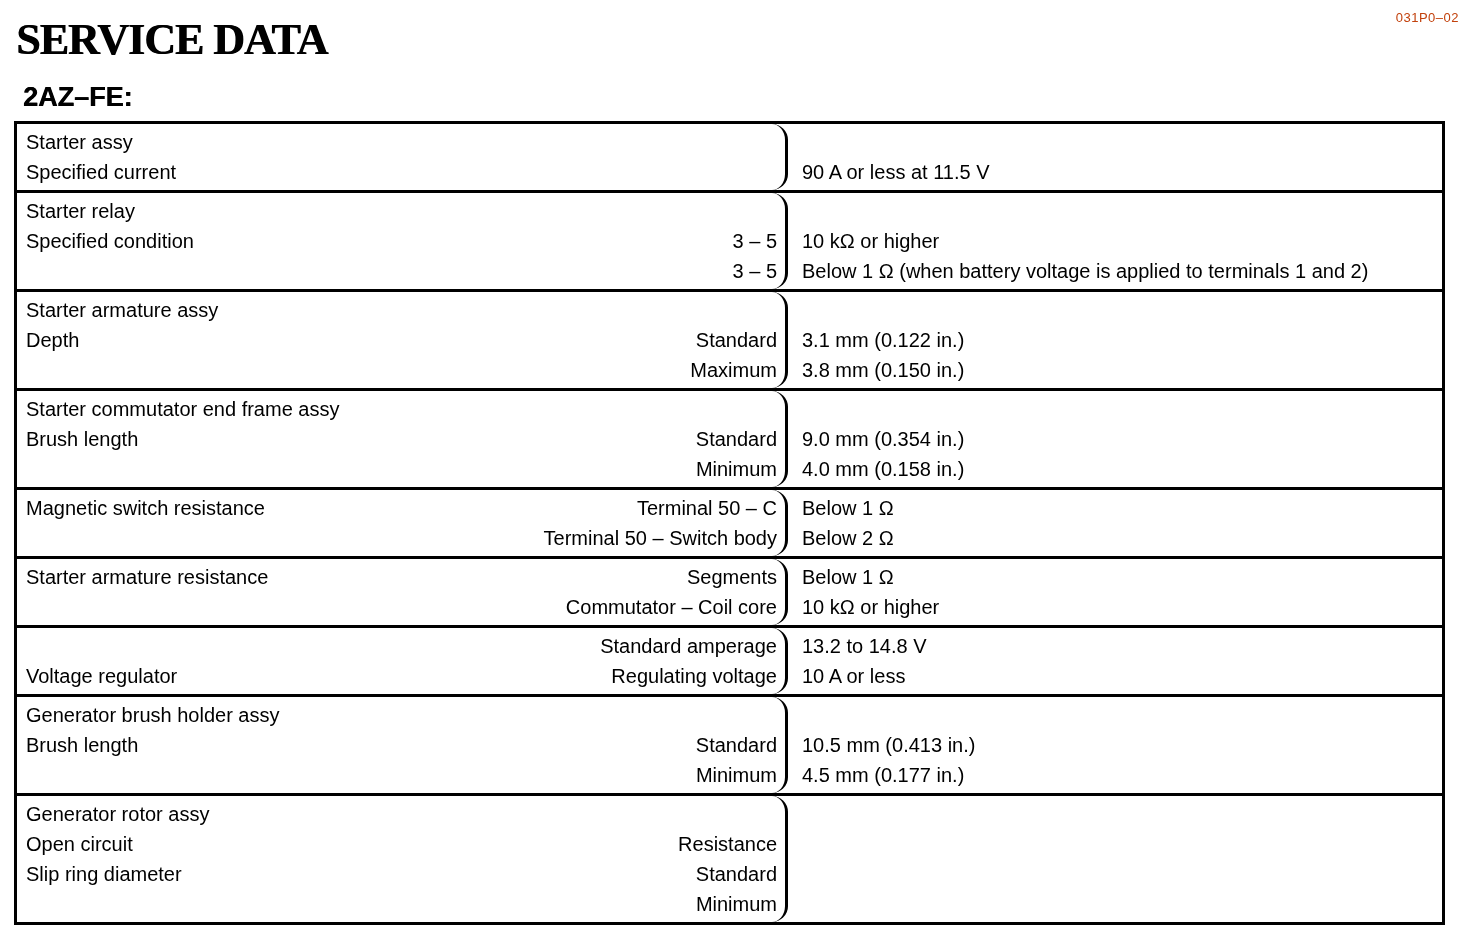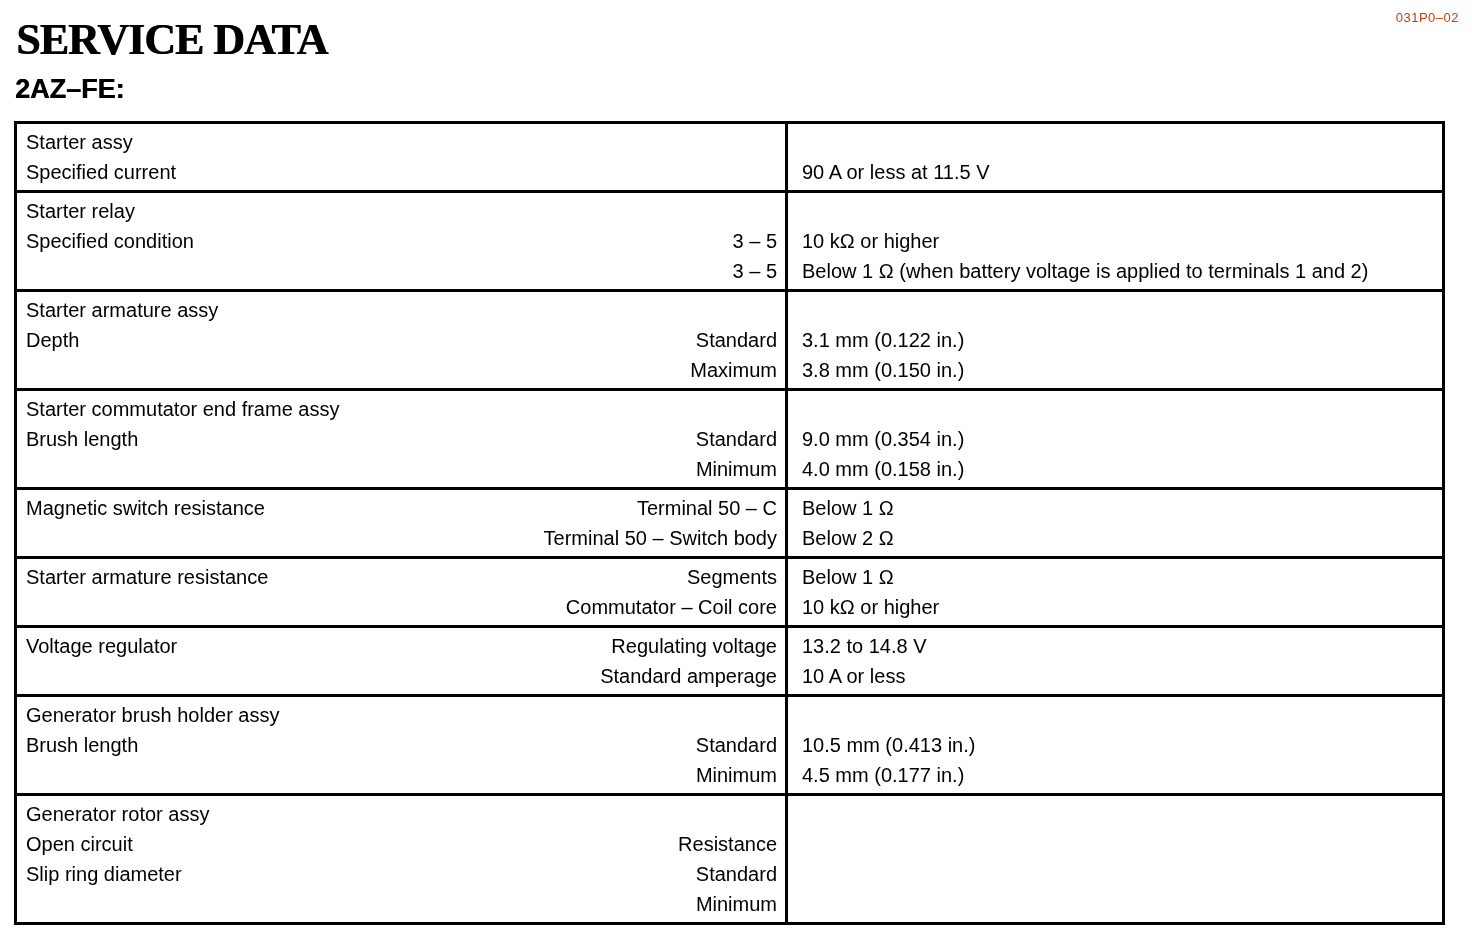--- a/index.html
+++ b/index.html
@@ -31,21 +31,21 @@
     font-size: 44px;
     font-weight: bold;
     letter-spacing: -1px;
     text-shadow: 0.7px 0 0 currentColor;
     font-family: Liberation Serif, serif;
   }
   .engine-heading {
     position: absolute;
     left: 15px;
     top: 74px;
-    margin: 0;
+    margin: 8px;
     font-size: 27px;
     font-weight: bold;
     text-shadow: 0.4px 0 0 currentColor;
   }
   .spec-table {
     position: absolute;
     left: 14px;
     top: 121px;
     width: 1431px;
     box-sizing: border-box;
@@ -55,20 +55,21 @@
   .t-row {
     display: flex;
     border-bottom: 3px solid #000000;
   }
   .t-row:last-child {
     border-bottom: none;
   }
   .cell {
     box-sizing: border-box;
     padding: 3px 8px 3px 9px;
+    border-radius: 16px;
   }
   .cell.left {
     flex: none;
     width: 771px;
     border-right: 3px solid #000000;
   }
   .cell.right {
     flex: 1;
     padding-left: 14px;
   }
@@ -191,26 +192,26 @@
         </div>
       </div>
       <div class="cell right">
         <div class="line">Below 1 Ω</div>
         <div class="line">10 kΩ or higher</div>
       </div>
     </div>
     <div class="t-row">
       <div class="cell left">
         <div class="line">
+          <span class="label"></span>
+          <span class="sub">Standard amperage</span>
+        </div>
+        <div class="line">
           <span class="label">Voltage regulator</span>
           <span class="sub">Regulating voltage</span>
-        </div>
-        <div class="line">
-          <span class="label"></span>
-          <span class="sub">Standard amperage</span>
         </div>
       </div>
       <div class="cell right">
         <div class="line">13.2 to 14.8 V</div>
         <div class="line">10 A or less</div>
       </div>
     </div>
     <div class="t-row">
       <div class="cell left">
         <div class="line">

